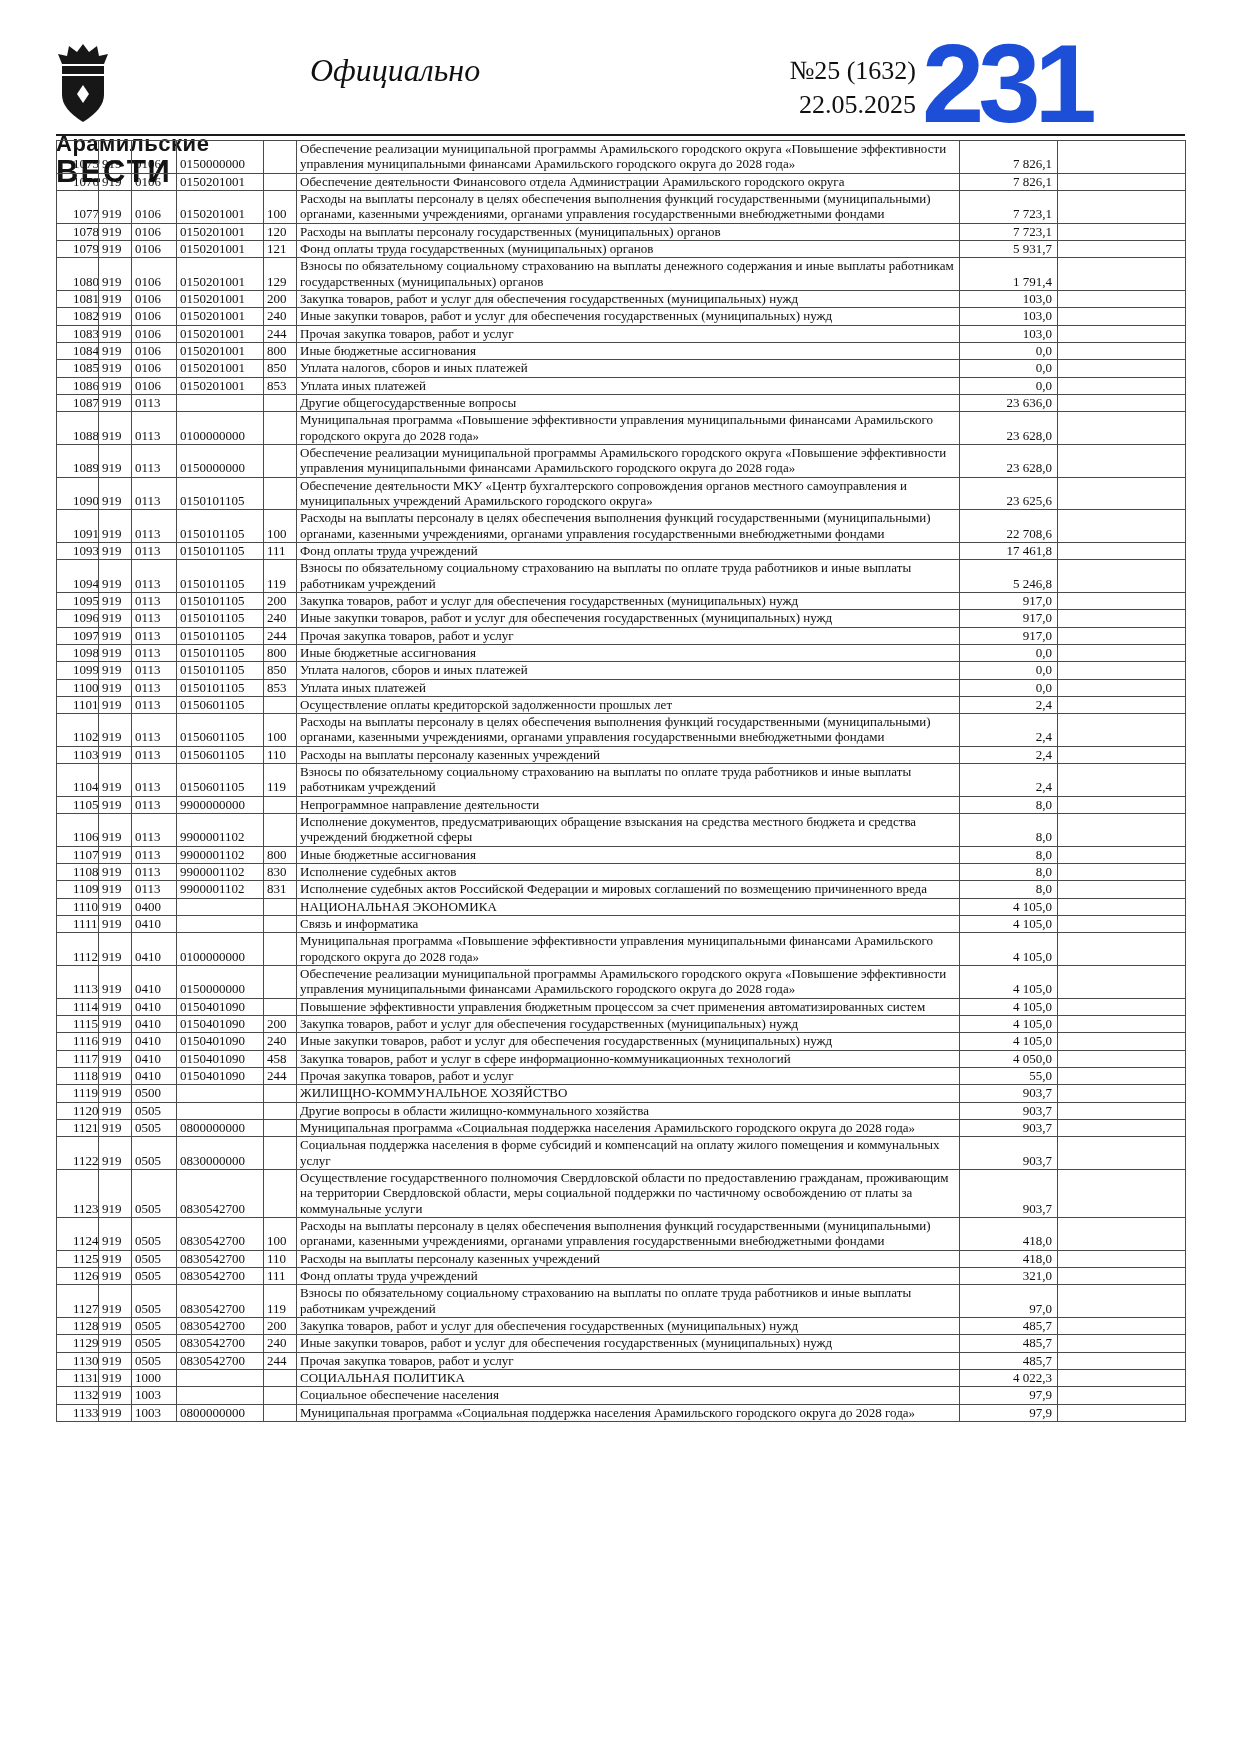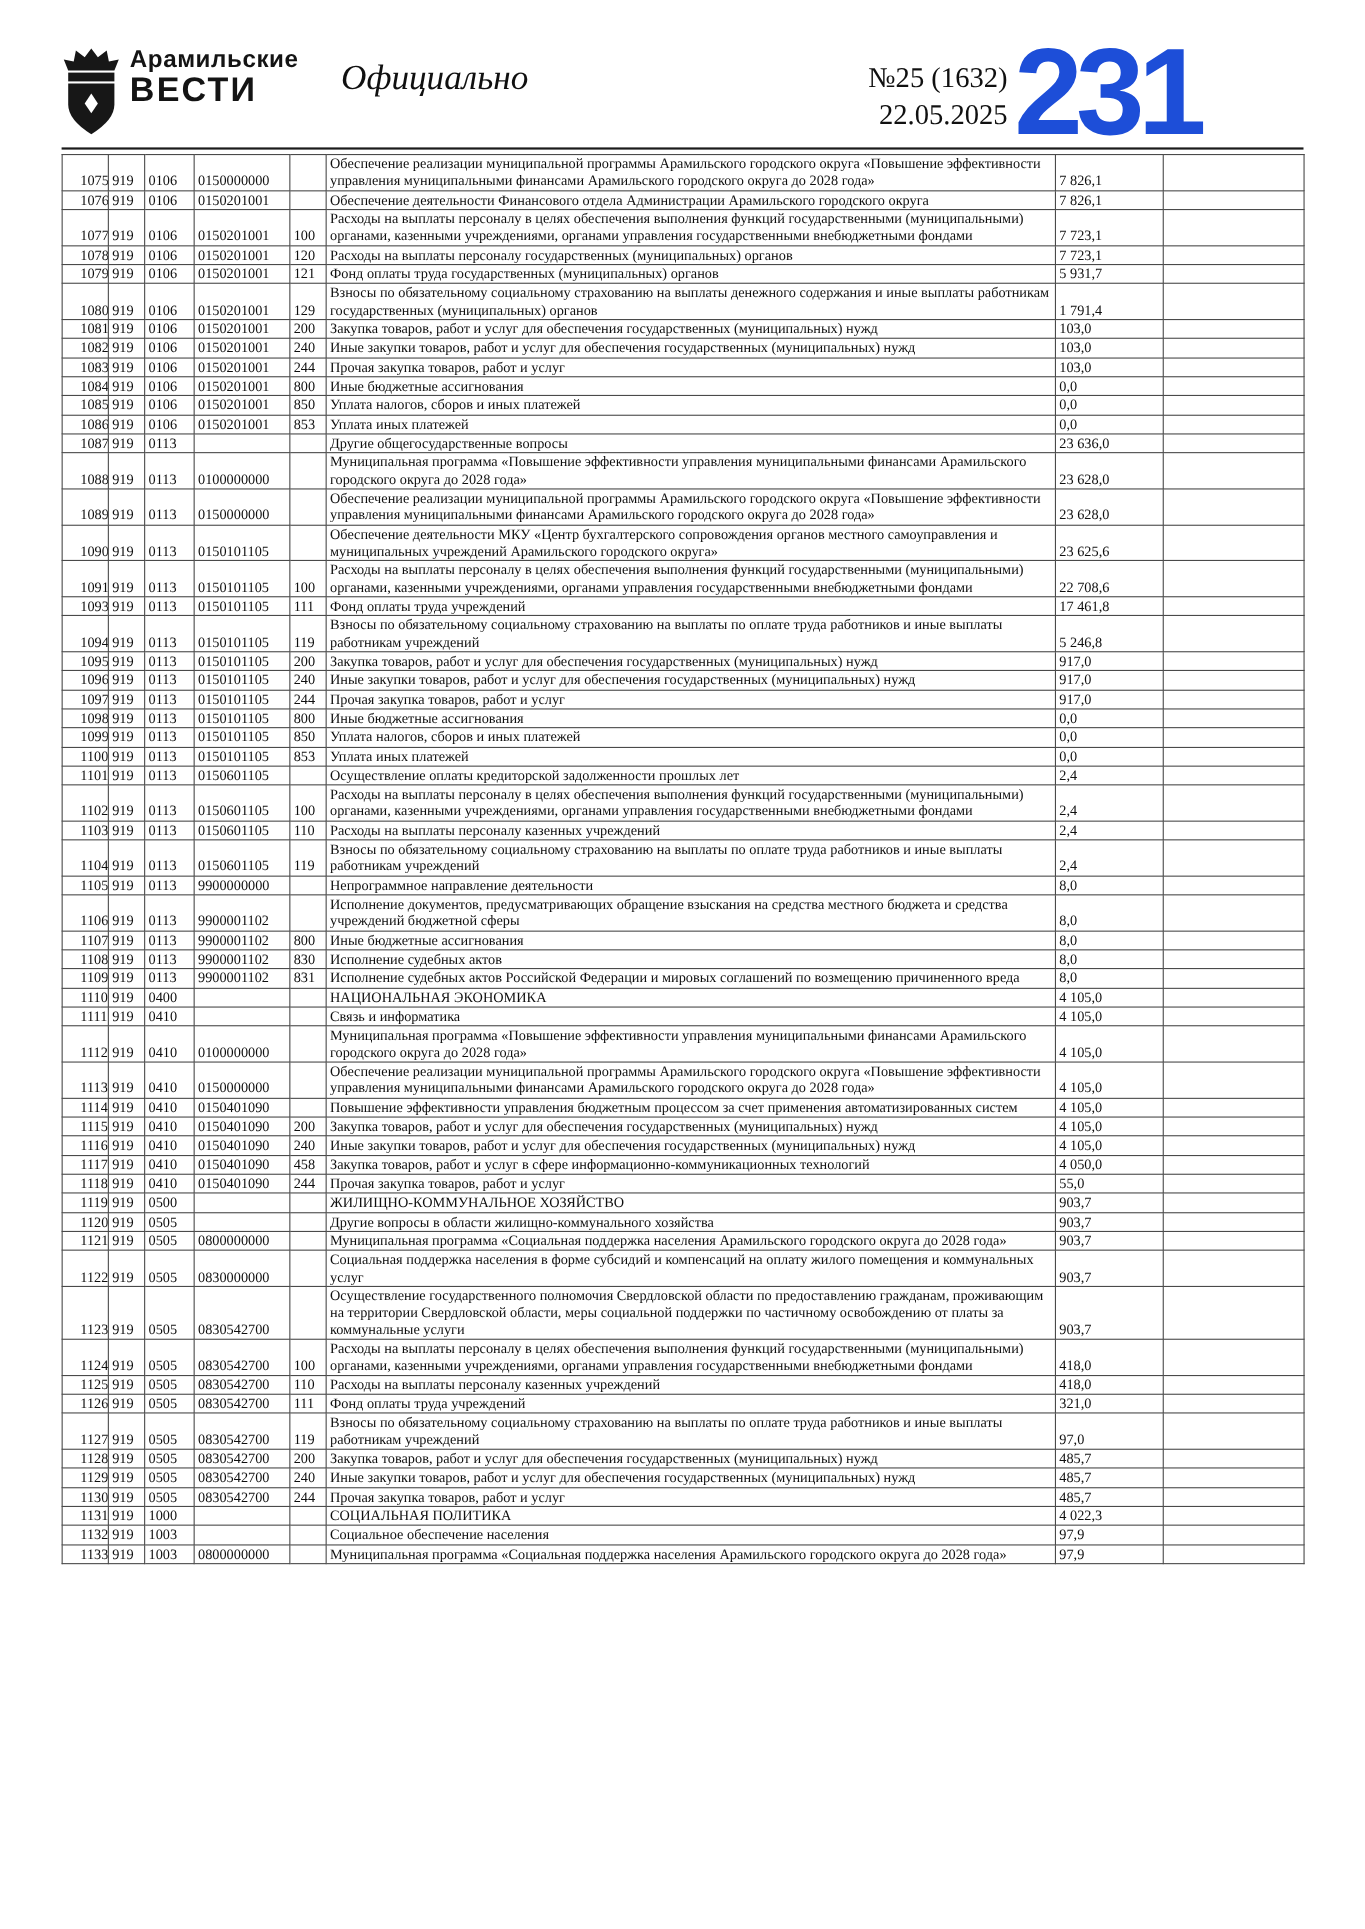--- a/index.html
+++ b/index.html
@@ -7,21 +7,21 @@
   body {
     width: 1241px; height: 1754px;
     background: #ffffff;
     color: #111;
     font-family: "Liberation Serif", "DejaVu Serif", serif;
   }
   .page { position: relative; width: 1241px; height: 1754px; overflow: hidden; background: #fff; }
 
   
   .masthead { position: absolute; left: 56px; top: 42px; width: 1129px; height: 92px; }
-  .brand { position: absolute; left: 0; top: 0; display: flex; gap: 8px; align-items: flex-start; }
+  .brand { position: absolute; left: 0; top: 0; display: flex; gap: 8px; align-items: flex-start; flex-direction: column; }
   .crest { width: 54px; height: 82px; display: block; }
   .brand-text { display: flex; flex-direction: column; }
   .brand-top {
     font-family: "Liberation Sans", sans-serif;
     font-weight: bold; font-size: 22px; letter-spacing: 0.5px; line-height: 1.1; color: #141414;
   }
   .brand-main {
     font-family: "Liberation Sans", sans-serif;
     font-weight: bold; font-size: 31px; letter-spacing: 2px; line-height: 1.05; color: #141414;
   }
@@ -44,21 +44,21 @@
     border-collapse: collapse; table-layout: fixed;
     font-size: 13px; line-height: 1.18; color: #0e0e0e;
   }
   .budget-table td {
     border: 1px solid #4a4a4a;
     vertical-align: bottom;
     padding: 0 3px 1px 3px;
     overflow: hidden;
   }
   .budget-table td.c1 { padding-left: 16px; }
-  .budget-table td.c7 { text-align: left; white-space: nowrap; padding-right: 5px; }
+  .budget-table td.c7 { text-align: right; white-space: nowrap; padding-right: 5px; }
   .budget-table td.c8 { padding: 0; }
 </style>
 </head>
 <body>
 
 <div class="page">
 
   <div class="masthead">
     <div class="brand">
       <svg class="crest" viewBox="0 0 54 80" aria-hidden="true">

